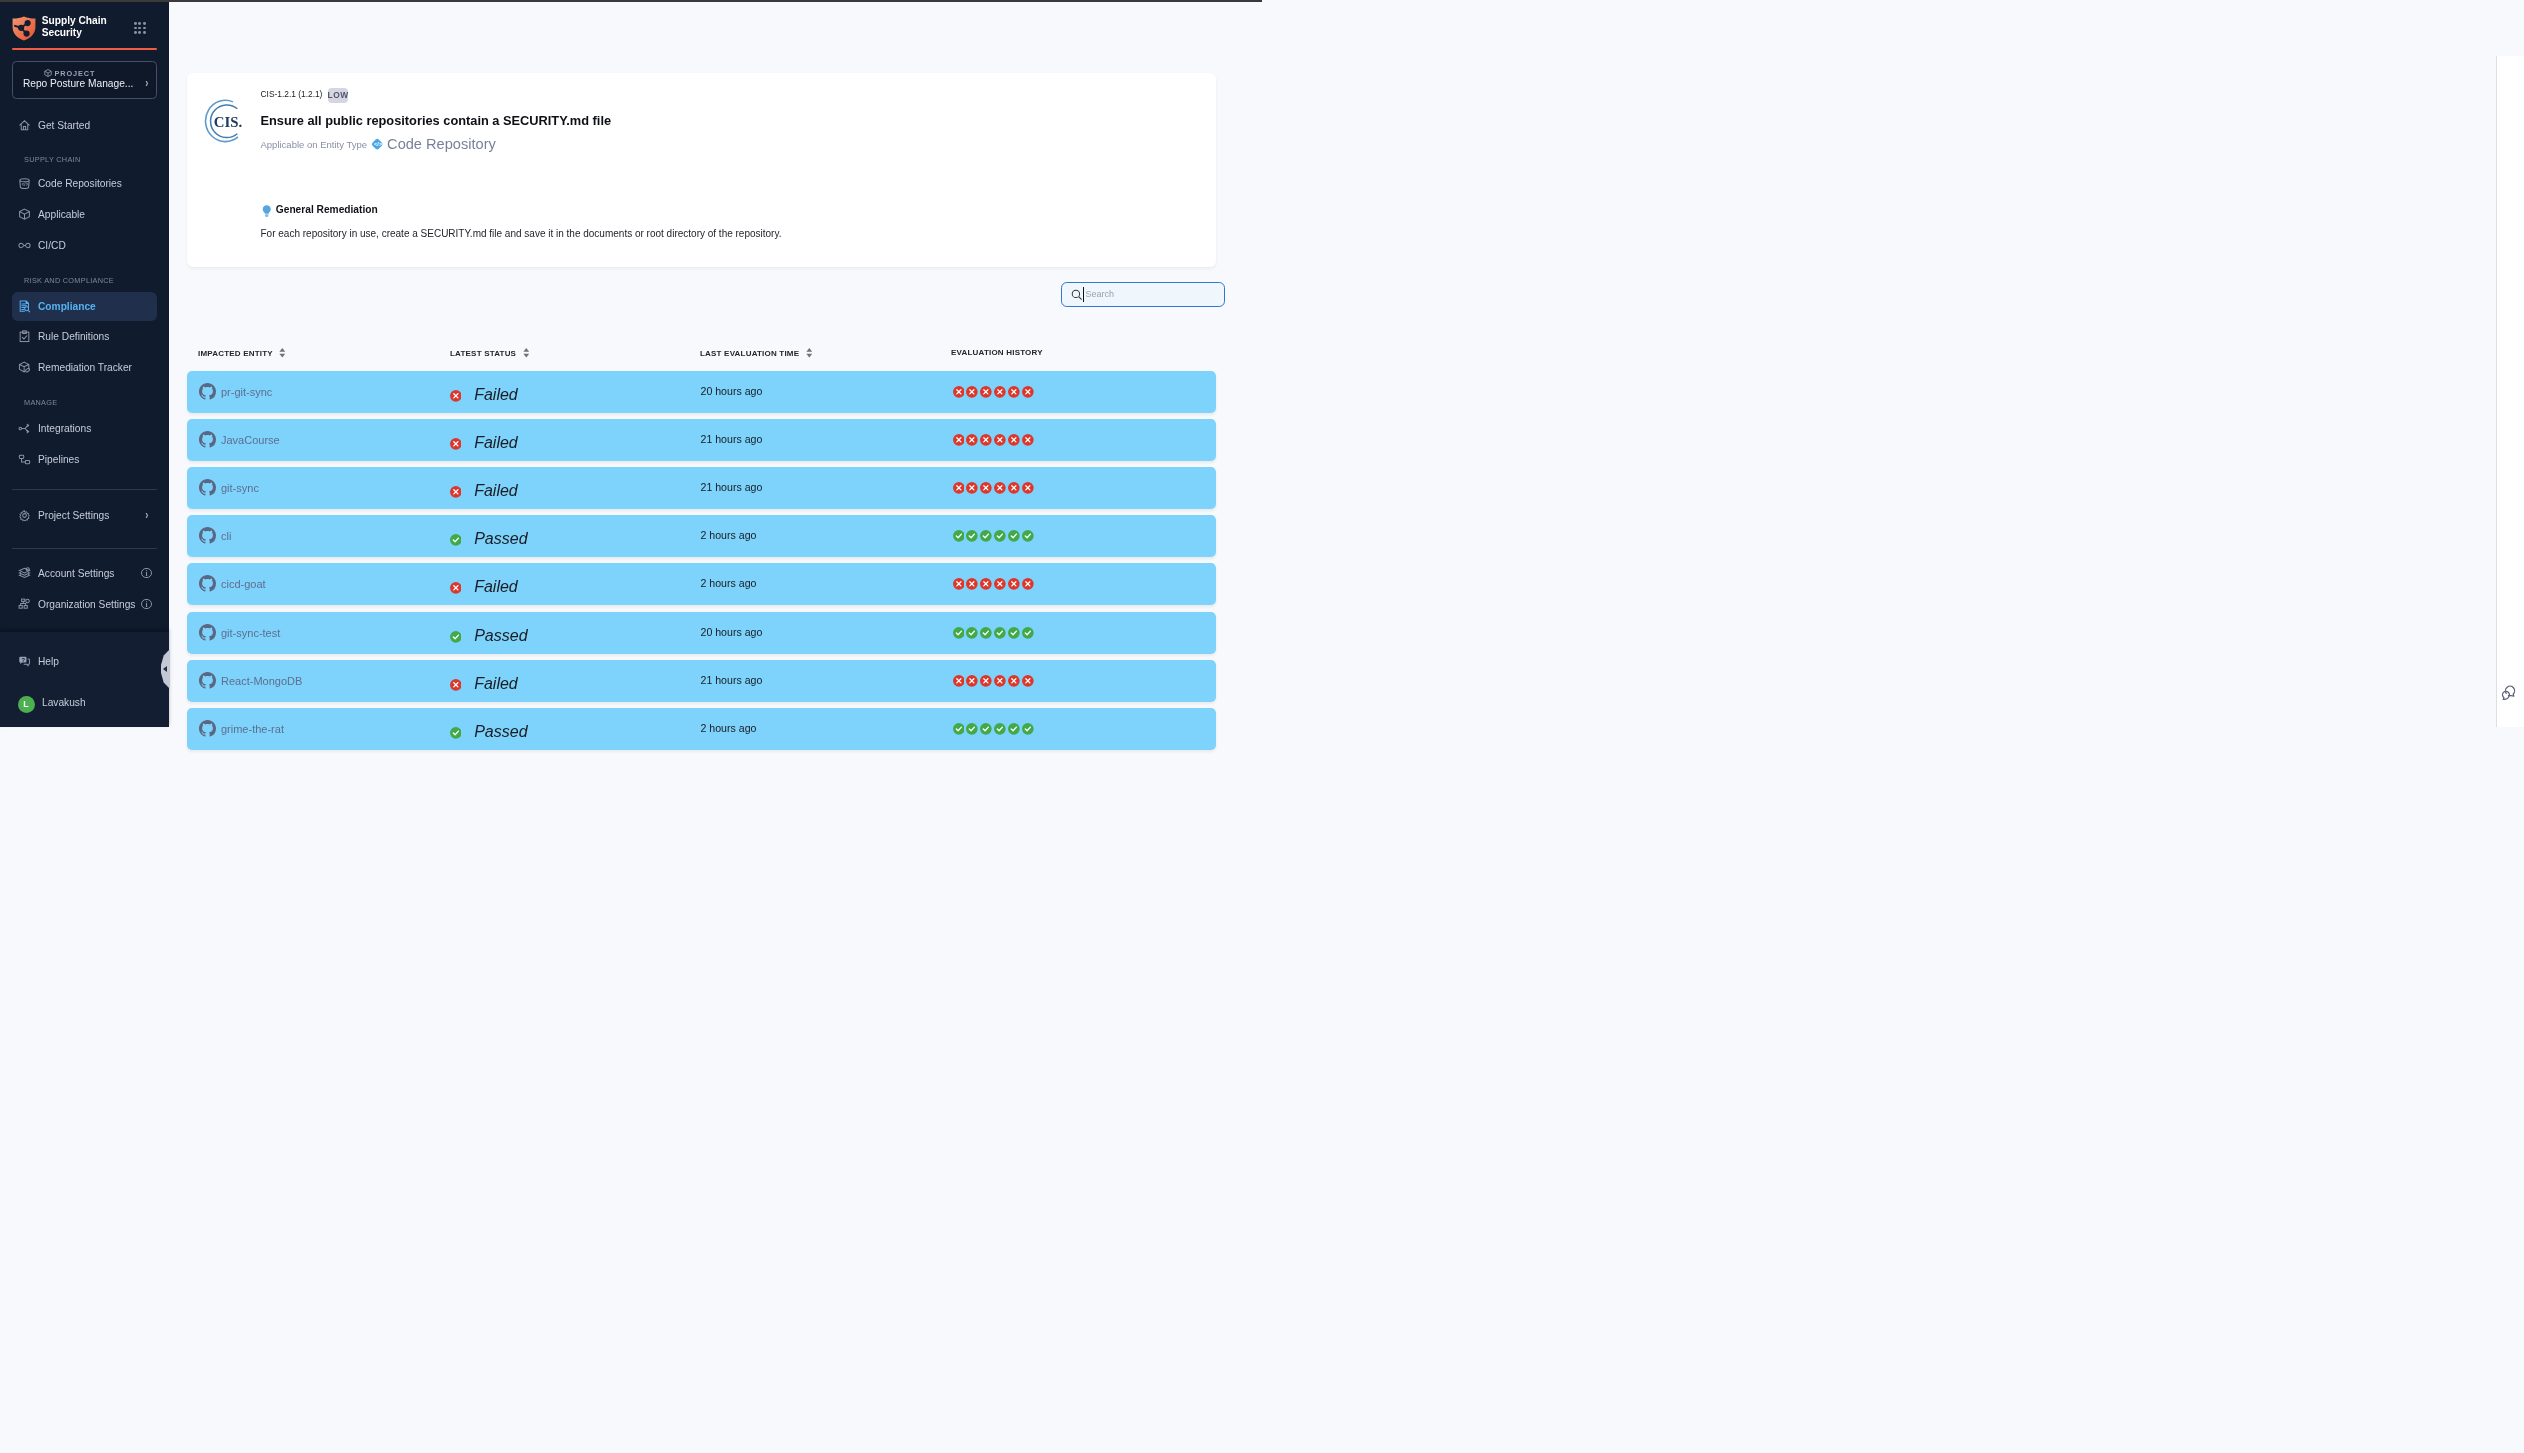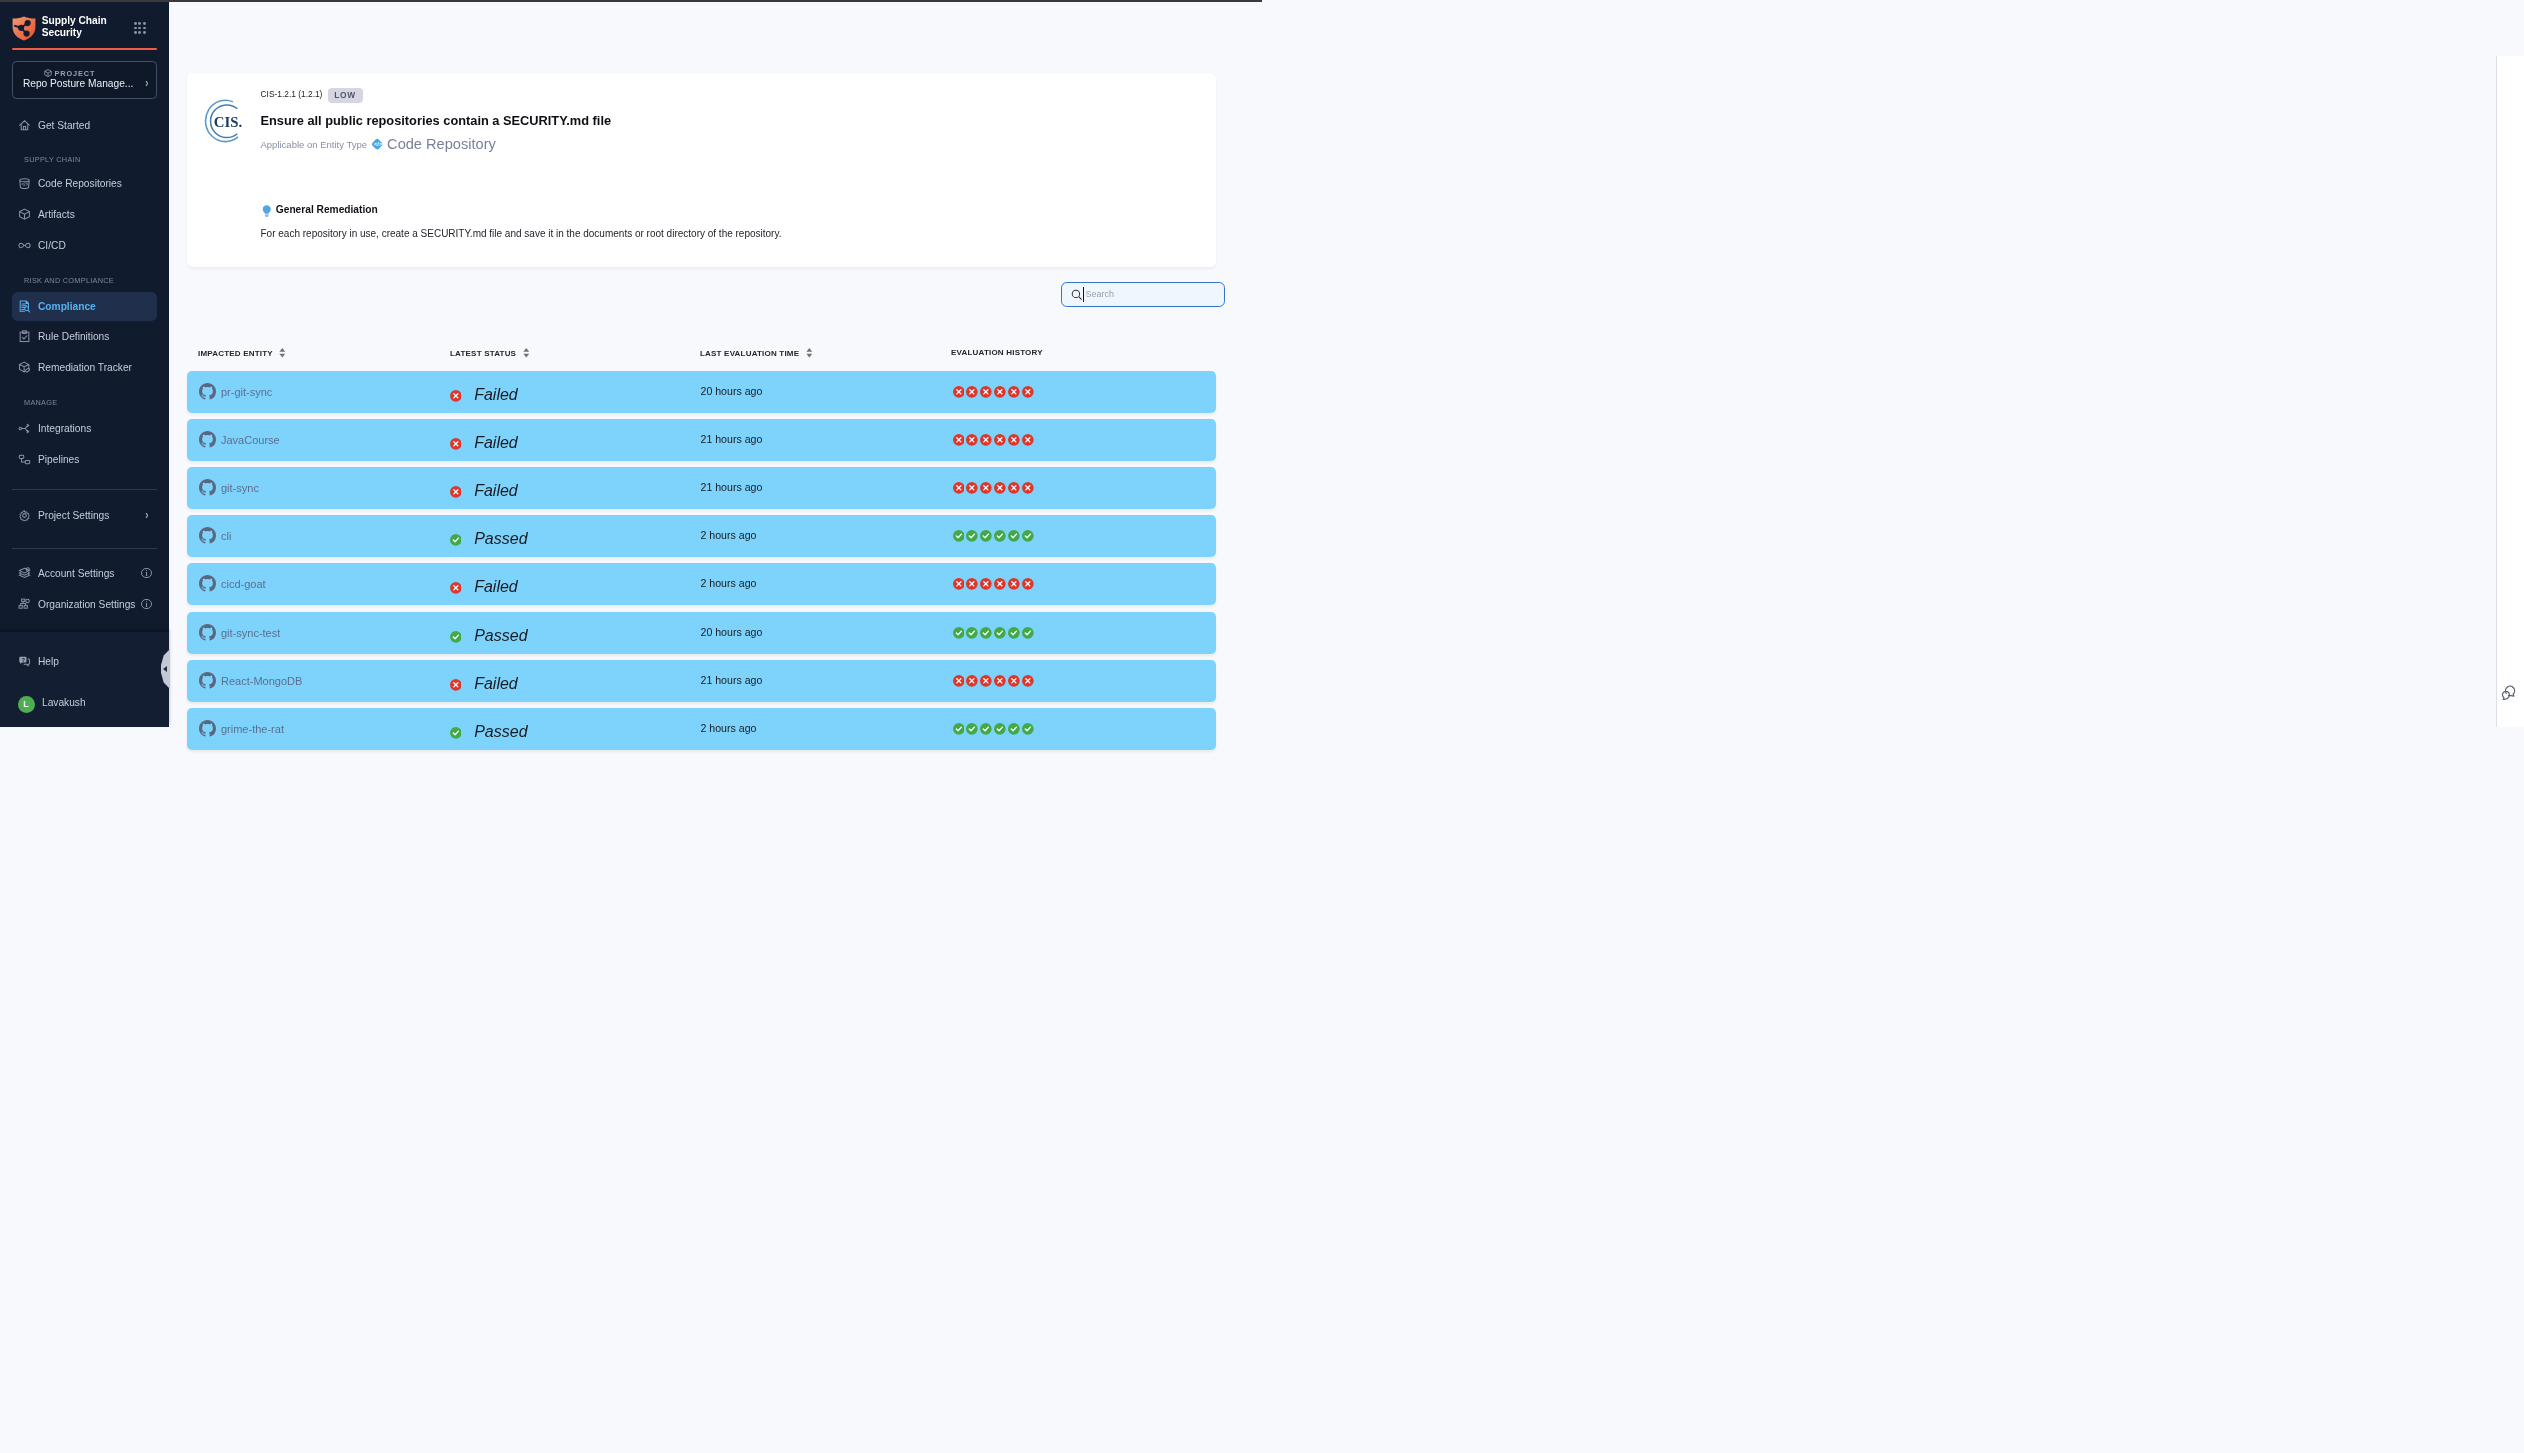--- a/index.html
+++ b/index.html
@@ -36,21 +36,21 @@
 .pagehead { position:absolute; left:0; top:2.2px; width:1093px; height:54px; background:#fff; border-bottom:0.7px solid #e2e4ee; }
 .crumbs { position:absolute; left:18.6px; top:20px; font-size:9.5px; color:#2b71d3; }
 .crumbs .sep { color:#3c4043; font-weight:bold; font-size:8.8px; margin:0 6.2px; vertical-align:0.7px; }
 .content { position:absolute; left:0; top:56px; width:1093px; height:671px; background:#f8f9fc; }
 .rail { position:fixed; right:0; top:56px; width:28.5px; height:671px; background:#fff; border-left:0.7px solid #dcdee8; z-index:10; }
 
 .card { position:absolute; left:17.5px; top:17px; width:1029px; height:194px; background:#fff; border-radius:5.8px; box-shadow:0 1.5px 2.9px rgba(40,41,61,0.06); }
 .cis { position:absolute; left:17px; top:26px; width:42px; height:47px; }
 .meta-row { position:absolute; left:74px; top:12.4px; height:16px; }
 .rule-id { position:absolute; left:0; top:4px; font-size:8.4px; color:#1a1c22; white-space:nowrap; }
-.low-badge { position:absolute; left:67px; top:2.6px; width:35px; height:15.3px; background:#d5d6e2; border-radius:3.7px; color:#50556a; font-size:8.4px; font-weight:bold; letter-spacing:0.6px; text-align:center; line-height:15.3px; }
+.low-badge { position:absolute; left:67px; top:2.6px; width:20px; height:15.3px; background:#d5d6e2; border-radius:3.7px; color:#50556a; font-size:8.4px; font-weight:bold; letter-spacing:0.6px; text-align:right; line-height:15.3px; }
 .card-title { position:absolute; left:74px; top:40px; font-size:12.8px; font-weight:bold; color:#0d0f14; letter-spacing:0; }
 .applic { position:absolute; left:74px; top:63px; font-size:9.5px; color:#8a8fa5; }
 .applic .diamond { display:inline-block; margin:0 3.3px 0 4.4px; vertical-align:-2.9px; }
 .applic .crepo { color:#7a8099; font-size:14.6px; vertical-align:-1.2px; }
 .card-desc { position:absolute; left:74px; top:81px; width:950px; font-size:10px; line-height:15.7px; color:#22252d; }
 .rem-head { position:absolute; left:74px; top:131px; font-size:10.2px; font-weight:bold; color:#101218; }
 .bulb { position:absolute; left:75px; top:132px; }
 .rem-head-tx { margin-left:15.3px; }
 .rem-text { position:absolute; left:74px; top:155px; font-size:10px; color:#22252d; }
 
@@ -422,21 +422,21 @@
         <span class="ic"><svg width="13" height="13" viewBox="0 0 18 18" fill="none" stroke="#8a92a6" stroke-width="1.4" stroke-linecap="round">
             <path d="M2.5 4.5 C2.5 3.3 5.4 2.3 9 2.3 C12.6 2.3 15.5 3.3 15.5 4.5 C15.5 5.7 12.6 6.7 9 6.7 C5.4 6.7 2.5 5.7 2.5 4.5 Z M2.5 4.5 L3.3 14 C3.4 15 5.9 15.8 9 15.8 C12.1 15.8 14.6 15 14.7 14 L15.5 4.5"></path>
             <text x="5" y="13" font-size="6.5" fill="#8a92a6" stroke="none" font-weight="bold">&lt;/&gt;</text>
           </svg></span>
         <span class="tx">Code Repositories</span>
       </div>
       <div class="nav-item" style="top:200px;">
         <span class="ic"><svg width="13" height="13" viewBox="0 0 18 18" fill="none" stroke="#8a92a6" stroke-width="1.4" stroke-linecap="round">
             <path d="M9 1.5 L15.8 5 L15.8 12 L9 15.5 L2.2 12 L2.2 5 Z M2.2 5 L9 8.5 L15.8 5 M9 8.5 L9 15.5"></path>
           </svg></span>
-        <span class="tx">Artifacts</span>
+        <span class="tx">Applicable</span>
       </div>
       <div class="nav-item" style="top:231px;">
         <span class="ic"><svg width="13" height="13" viewBox="0 0 18 18" fill="none" stroke="#8a92a6" stroke-width="1.4" stroke-linecap="round">
             <path d="M8.2 9 C6.8 11 5.8 12 4.3 12 C2.6 12 1.3 10.7 1.3 9 C1.3 7.3 2.6 6 4.3 6 C5.8 6 6.8 7 8.2 9 L9.8 9 C11.2 7 12.2 6 13.7 6 C15.4 6 16.7 7.3 16.7 9 C16.7 10.7 15.4 12 13.7 12 C12.2 12 11.2 11 9.8 9 Z" transform="translate(0,0)"></path>
           </svg></span>
         <span class="tx">CI/CD</span>
       </div>
       <div class="nav-item active" style="top:292px;">
         <span class="ic"><svg width="13" height="13" viewBox="0 0 18 18" fill="none" stroke="#56b2f2" stroke-width="1.4" stroke-linecap="round">
             <path d="M3 1.5 L11.5 1.5 L14.5 4.5 L14.5 11 M14.5 4.8 L11.2 4.8 L11.2 1.5 M3 1.5 L3 15.5 L9 15.5 M5.3 5.5 L10 5.5 M5.3 8 L12 8 M5.3 10.5 L9.5 10.5 M5.3 13 L8.5 13"></path>

